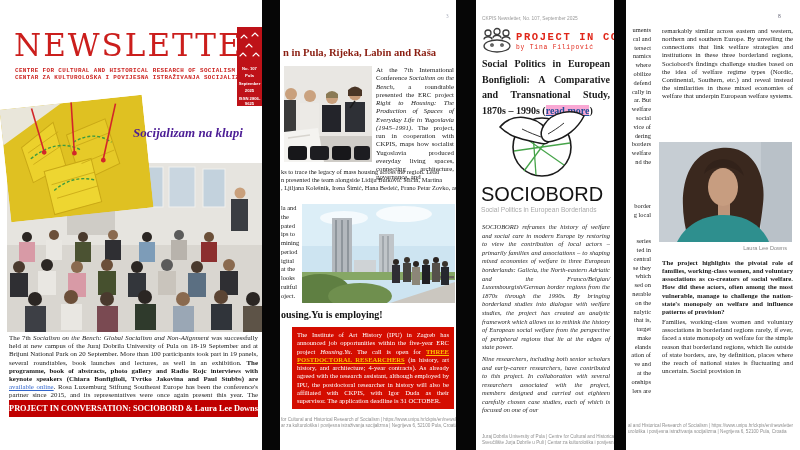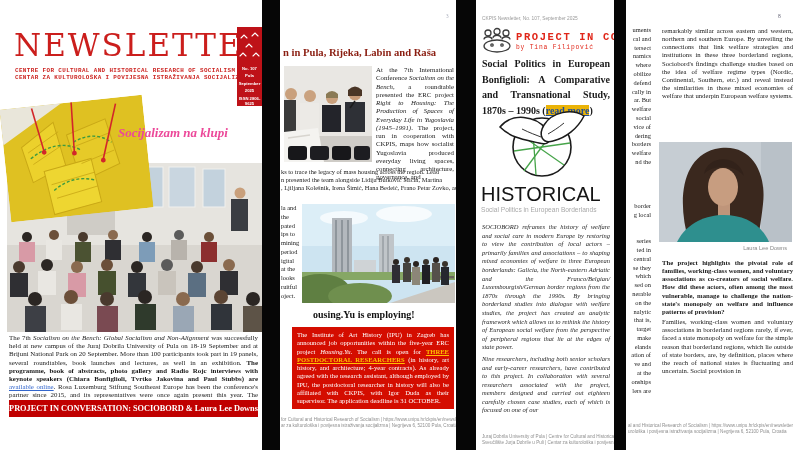--- a/index.html
+++ b/index.html
@@ -16,51 +16,51 @@
           color:#8f8f8f;white-space:nowrap;}
   
   #cover-title{left:14px;top:27px;font-family:"DejaVu Serif",serif;font-size:31px;
                color:#cb1e1c;letter-spacing:2px;white-space:nowrap;}
   #cover-org{left:15px;top:67px;font-family:"Liberation Mono",monospace;font-size:5.9px;
              line-height:7.2px;color:#cc2421;letter-spacing:0.4px;font-weight:bold;}
   #issue-box{left:237px;top:27px;width:25px;height:79px;background:#be1218;text-align:center;}
   #issue-box .itxt{font-family:"Liberation Sans",sans-serif;font-size:4.2px;line-height:5.4px;
                    color:#fff;font-weight:bold;margin-top:2px;}
   #issue-issn{color:#6e0d12;}
-  #cover-headline{left:118px;top:124px;width:140px;text-align:left;z-index:4;
-                  color:#ec4899;line-height:17px;}
+  #cover-headline{left:118px;top:124px;width:140px;text-align:center;z-index:4;
+                  color:#4c1d95;line-height:17px;}
   #cover-headline .l1{font-style:italic;font-weight:bold;font-size:13px;}
   #cover-headline .l2{font-weight:bold;font-size:13.5px;}
   #badges-photo{left:5px;top:102px;width:143px;height:113px;transform:rotate(-6deg);z-index:3;}
   #audience-photo{left:7px;top:163px;width:255px;height:169px;z-index:2;}
   #cover-body{left:9px;top:334px;width:249px;font-size:6.9px;line-height:8.2px;color:#191919;}
   #cover-banner{left:9px;top:400px;width:249px;height:17px;background:#c00000;color:#fff;
                 font-weight:bold;font-size:8.3px;line-height:17px;text-align:center;}
   .blue-link{color:#3366cc;text-decoration:underline;cursor:pointer;}
   
   #p3-num{left:166px;top:13px;font-size:5.2px;color:#a9aebc;}
   #p3-head{left:3px;top:47px;font-size:10.6px;font-weight:bold;color:#8a1d10;white-space:nowrap;}
   #p3-photo{left:4px;top:66px;width:88px;height:96px;}
   #p3-col{left:96px;top:66px;width:78px;font-size:6.8px;line-height:8.25px;}
   #p3-cut{left:1px;top:168px;width:176px;font-size:6.4px;line-height:8.2px;white-space:pre;overflow:hidden;}
   #p3-frag{left:1px;top:204px;width:21px;font-size:6.4px;line-height:8.75px;}
   #p3-photo2{left:22px;top:204px;width:153px;height:99px;}
-  #p3-jobs-head{left:1px;top:309px;font-size:10px;font-weight:bold;color:#111;white-space:nowrap;padding-left:32px;}
+  #p3-jobs-head{left:1px;top:309px;font-size:10px;font-weight:bold;color:#111;white-space:nowrap;}
   #p3-jobbox{left:12px;top:327px;width:162px;height:82px;background:#d40d00;color:#fff;
              font-size:6.6px;line-height:8.3px;padding:4px 5px;box-sizing:border-box;}
   .gold-link{color:#ffc000;font-weight:bold;text-decoration:underline;cursor:pointer;}
   #p3-footer{left:1px;top:417px;}
   
   #p7-header{left:6px;top:16px;font-size:4.8px;color:#9a9a9a;}
   #p7-icon{left:5px;top:27px;}
   #p7-section{left:40px;top:31px;font-size:10.5px;font-weight:bold;color:#e02619;
               letter-spacing:1.6px;white-space:nowrap;}
   #p7-byline{left:40px;top:44px;font-size:6.3px;color:#e02619;letter-spacing:0.8px;white-space:nowrap;}
   #p7-title{left:6px;top:56px;width:128px;font-size:10px;font-weight:bold;line-height:15.5px;}
-  .readmore{color:#1f4e98;background:#eab308;text-decoration:underline;cursor:pointer;}
+  .readmore{color:#1f4e98;background:#f9a8d4;text-decoration:underline;cursor:pointer;}
   #p7-logo{left:8px;top:99px;}
   #p7-logoword{left:5px;top:183px;width:128px;font-family:"Liberation Sans",sans-serif;
                font-size:20px;color:#141414;white-space:nowrap;}
   #p7-logosub{left:5px;top:206px;width:130px;font-size:6.6px;color:#a9a9a9;white-space:nowrap;}
   #p7-text{left:6px;top:223px;width:128px;font-size:6.5px;line-height:8.6px;font-style:italic;color:#262626;}
   #p7-text .para2{margin-top:3px;}
   #p7-footer{left:6px;top:434px;}
   
   #p8-frag{left:0;top:26px;width:25px;text-align:right;font-size:6.4px;line-height:8.8px;color:#222;}
   #p8-num{left:152px;top:13px;font-size:5.5px;color:#667;}
@@ -341,21 +341,21 @@
             <path d="M48 20 L52 76"></path>
         </g>
         <path d="M16 28 C28 13 52 17 62 30 C70 39 66 47 55 44 C43 41 28 40 16 28 Z" fill="#fff" stroke="#1b1b1b" stroke-width="1.5"></path>
         <path d="M100 17 C88 9 68 13 60 26 C54 36 58 45 69 42 C82 39 94 29 100 17 Z" fill="#fff" stroke="#1b1b1b" stroke-width="1.5"></path>
         <g stroke="#1b1b1b" stroke-width="0.9" fill="none">
           <path d="M38 30 C46 34 52 36 57 38"></path>
             <path d="M80 24 C74 29 69 32 64 35"></path>
         </g>
       </svg>
     </div>
-    <div class="abs" id="p7-logoword">HISTORICAL</div>
+    <div class="abs" id="p7-logoword">SOCIOBORD</div>
     <div class="abs sans" id="p7-logosub">Social Politics in European Borderlands</div>
 
     <div class="abs just" id="p7-text">
       <div>SOCIOBORD reframes the history of welfare and social care in modern Europe by restoring to view the contribution of local actors – primarily families and associations – to shaping mixed economies of welfare in three European borderlands: Galicia, the North-eastern Adriatic and the Franco/Belgian/ Luxembourgish/German border regions from the 1870s through the 1990s. By bringing borderland studies into dialogue with welfare studies, the project has created an analytic framework which allows us to rethink the history of European social welfare from the perspective of peripheral regions that lie at the edges of state power.</div>
       <div class="para2">Nine researchers, including both senior scholars and early-career researchers, have contributed to this project. In collaboration with several researchers associated with the project, members designed and carried out eighteen carefully chosen case studies, each of which is focused on one of our</div>
     </div>
 
     <div class="abs footer" id="p7-footer">
       <div>Juraj Dobrila University of Pula | Centre for Cultural and Historical Rese</div>
       <div>Sveučilište Jurja Dobrile u Puli  |  Centar za kulturološka i povijesna ist</div>

